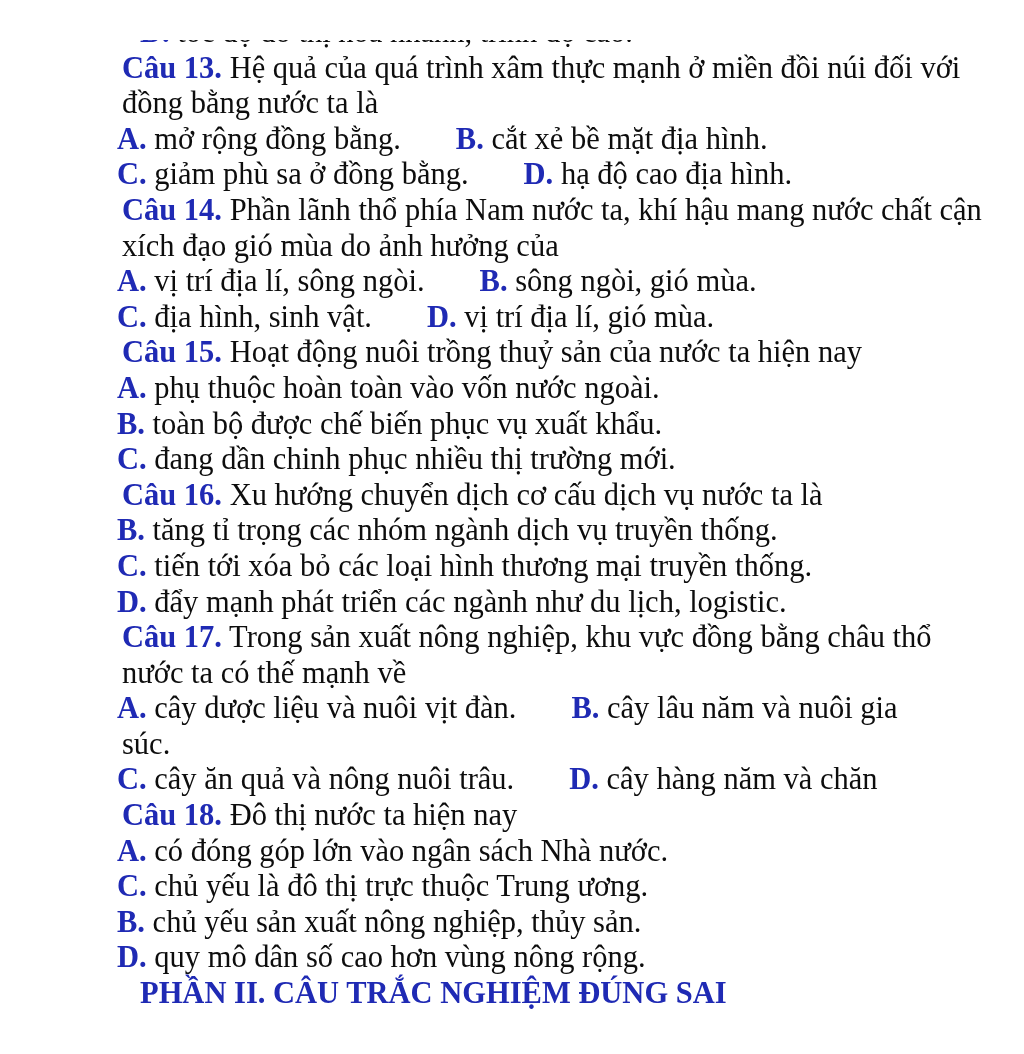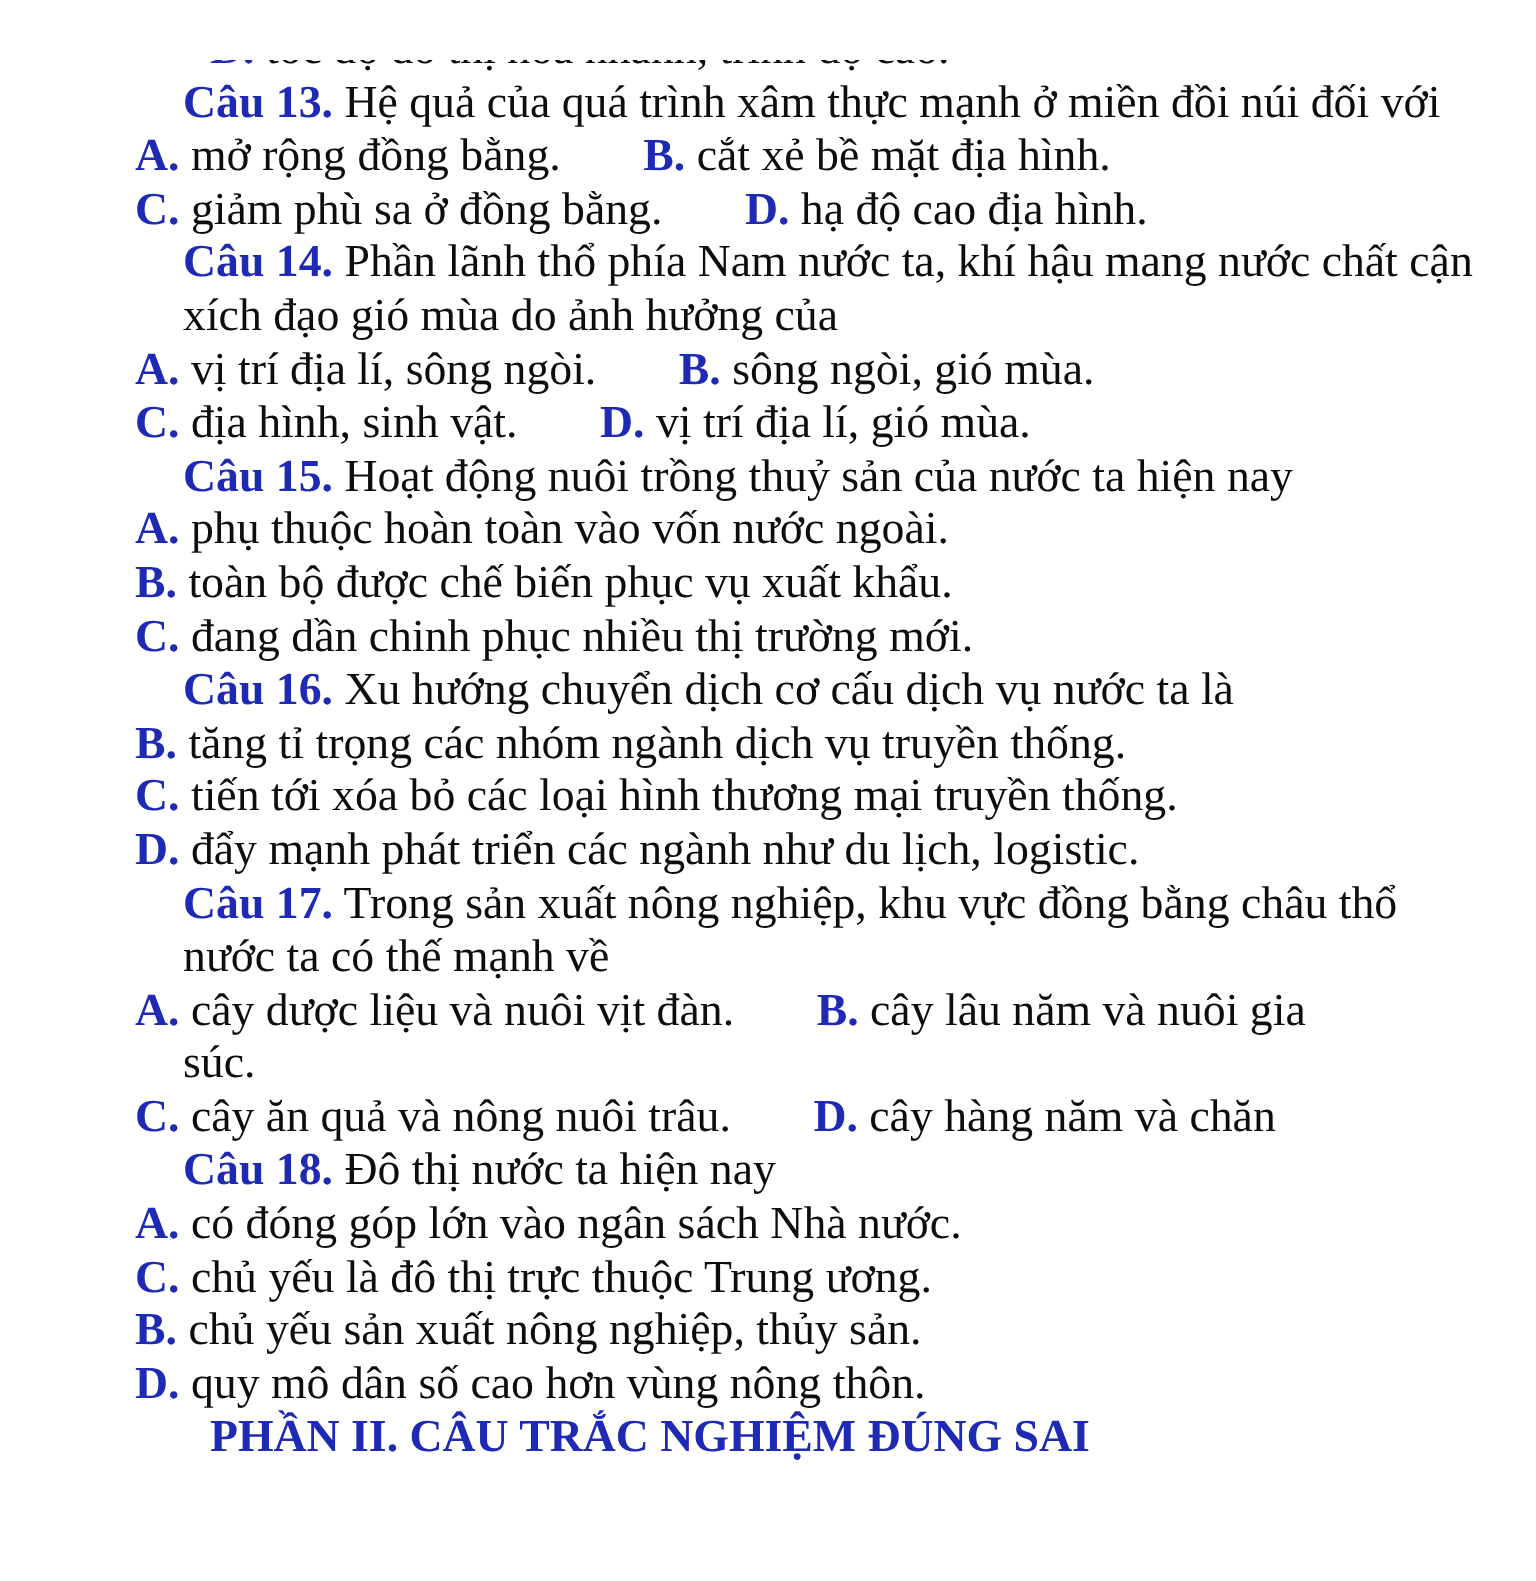--- a/index.html
+++ b/index.html
@@ -23,21 +23,21 @@
     position: absolute;
     top: -25px;
     left: 0;
     right: 0;
   }
   .line {
     white-space: pre;
     padding-left: 122px;
   }
   .line.opt {
-    padding-left: 90px;
+    padding-left: 117px;
   }
   .line.clip {
     padding-left: 140px;
   }
   .seg-label {
     color: #1f2ab4;
     font-weight: 700;
   }
   .seg-body {
     color: #0d0d0d;
@@ -48,20 +48,21 @@
   }
 </style>
 </head>
 <body>
 
 <div class="page">
   <div class="content">
       <div class="line clip"><span class="seg-label">D.</span><span class="seg-body"> tốc độ đô thị hóa nhanh, trình độ cao.</span></div>
       <div>
         <div class="line"><span class="seg-label">Câu 13.</span><span class="seg-body"> Hệ quả của quá trình xâm thực mạnh ở miền đồi núi đối với</span></div>
+        <div class="line"><span class="seg-body">đồng bằng nước ta là</span></div>
         <div class="line opt"><span class="seg-label">A.</span><span class="seg-body"> mở rộng đồng bằng.</span><span class="seg-label gap">B.</span><span class="seg-body"> cắt xẻ bề mặt địa hình.</span></div>
         <div class="line opt"><span class="seg-label">C.</span><span class="seg-body"> giảm phù sa ở đồng bằng.</span><span class="seg-label gap">D.</span><span class="seg-body"> hạ độ cao địa hình.</span></div>
       </div>
       <div>
         <div class="line"><span class="seg-label">Câu 14.</span><span class="seg-body"> Phần lãnh thổ phía Nam nước ta, khí hậu mang nước chất cận</span></div>
         <div class="line"><span class="seg-body">xích đạo gió mùa do ảnh hưởng của</span></div>
         <div class="line opt"><span class="seg-label">A.</span><span class="seg-body"> vị trí địa lí, sông ngòi.</span><span class="seg-label gap">B.</span><span class="seg-body"> sông ngòi, gió mùa.</span></div>
         <div class="line opt"><span class="seg-label">C.</span><span class="seg-body"> địa hình, sinh vật.</span><span class="seg-label gap">D.</span><span class="seg-body"> vị trí địa lí, gió mùa.</span></div>
       </div>
       <div>
@@ -81,17 +82,17 @@
         <div class="line"><span class="seg-body">nước ta có thế mạnh về</span></div>
         <div class="line opt"><span class="seg-label">A.</span><span class="seg-body"> cây dược liệu và nuôi vịt đàn.</span><span class="seg-label gap">B.</span><span class="seg-body"> cây lâu năm và nuôi gia</span></div>
         <div class="line"><span class="seg-body">súc.</span></div>
         <div class="line opt"><span class="seg-label">C.</span><span class="seg-body"> cây ăn quả và nông nuôi trâu.</span><span class="seg-label gap">D.</span><span class="seg-body"> cây hàng năm và chăn</span></div>
       </div>
       <div>
         <div class="line"><span class="seg-label">Câu 18.</span><span class="seg-body"> Đô thị nước ta hiện nay</span></div>
         <div class="line opt"><span class="seg-label">A.</span><span class="seg-body"> có đóng góp lớn vào ngân sách Nhà nước.</span></div>
         <div class="line opt"><span class="seg-label">C.</span><span class="seg-body"> chủ yếu là đô thị trực thuộc Trung ương.</span></div>
         <div class="line opt"><span class="seg-label">B.</span><span class="seg-body"> chủ yếu sản xuất nông nghiệp, thủy sản.</span></div>
-        <div class="line opt"><span class="seg-label">D.</span><span class="seg-body"> quy mô dân số cao hơn vùng nông thôn.</span></div>
+        <div class="line opt"><span class="seg-label">D.</span><span class="seg-body"> quy mô dân số cao hơn vùng nông rộng.</span></div>
       </div>
       <div class="line clip"><span class="seg-label">PHẦN II. CÂU TRẮC NGHIỆM ĐÚNG SAI</span></div>
     </div>
 </div>
 
 </body></html>

